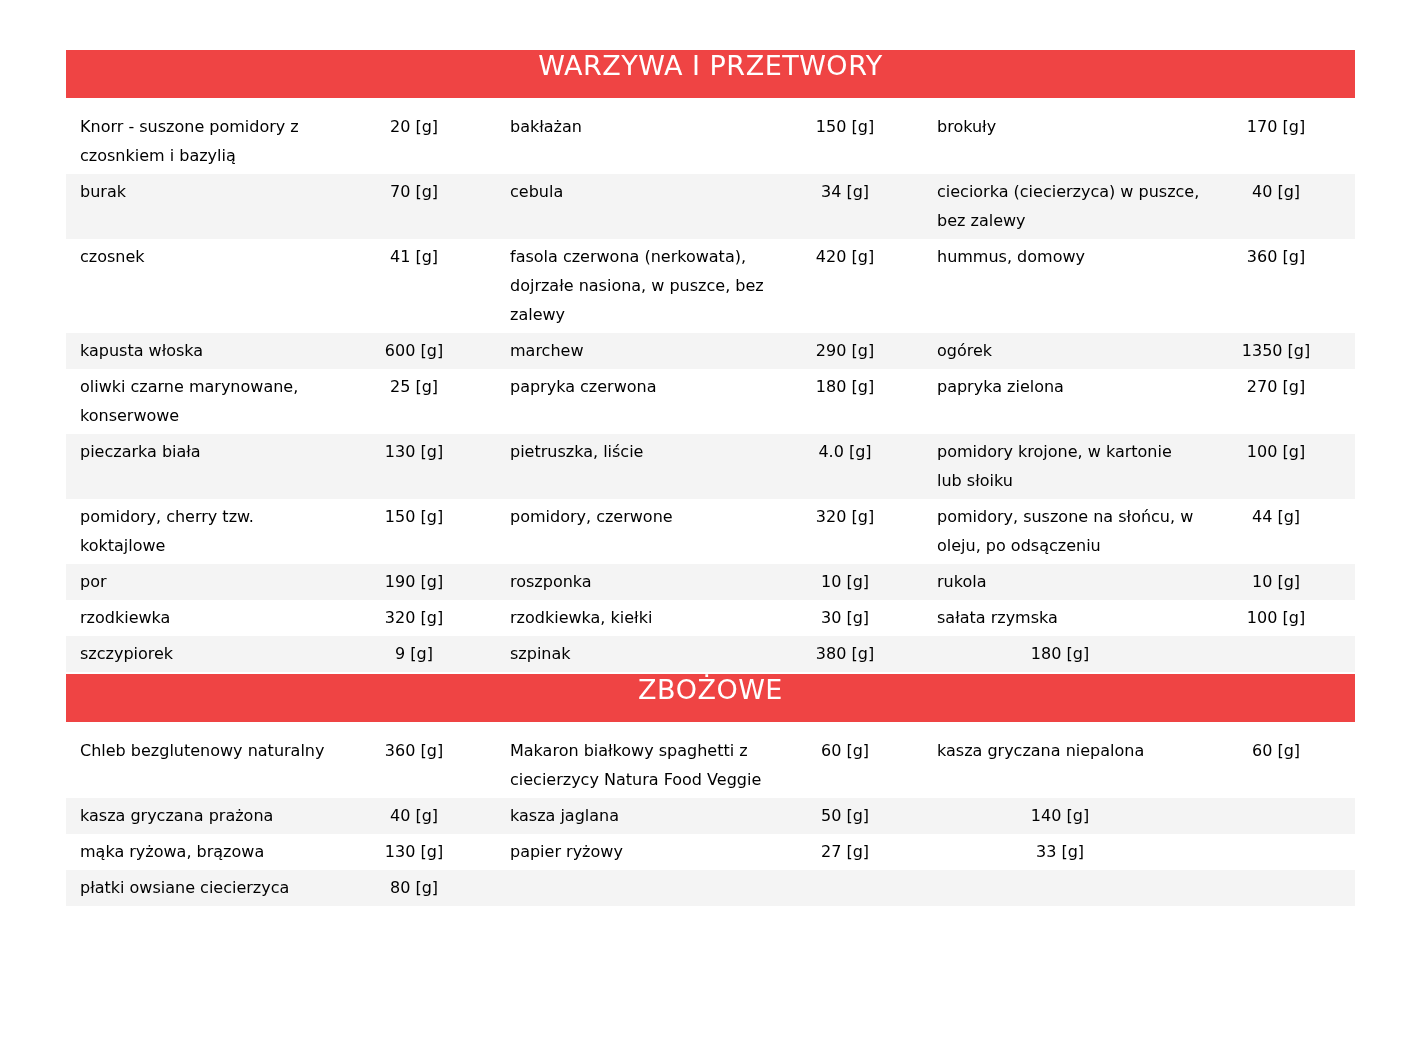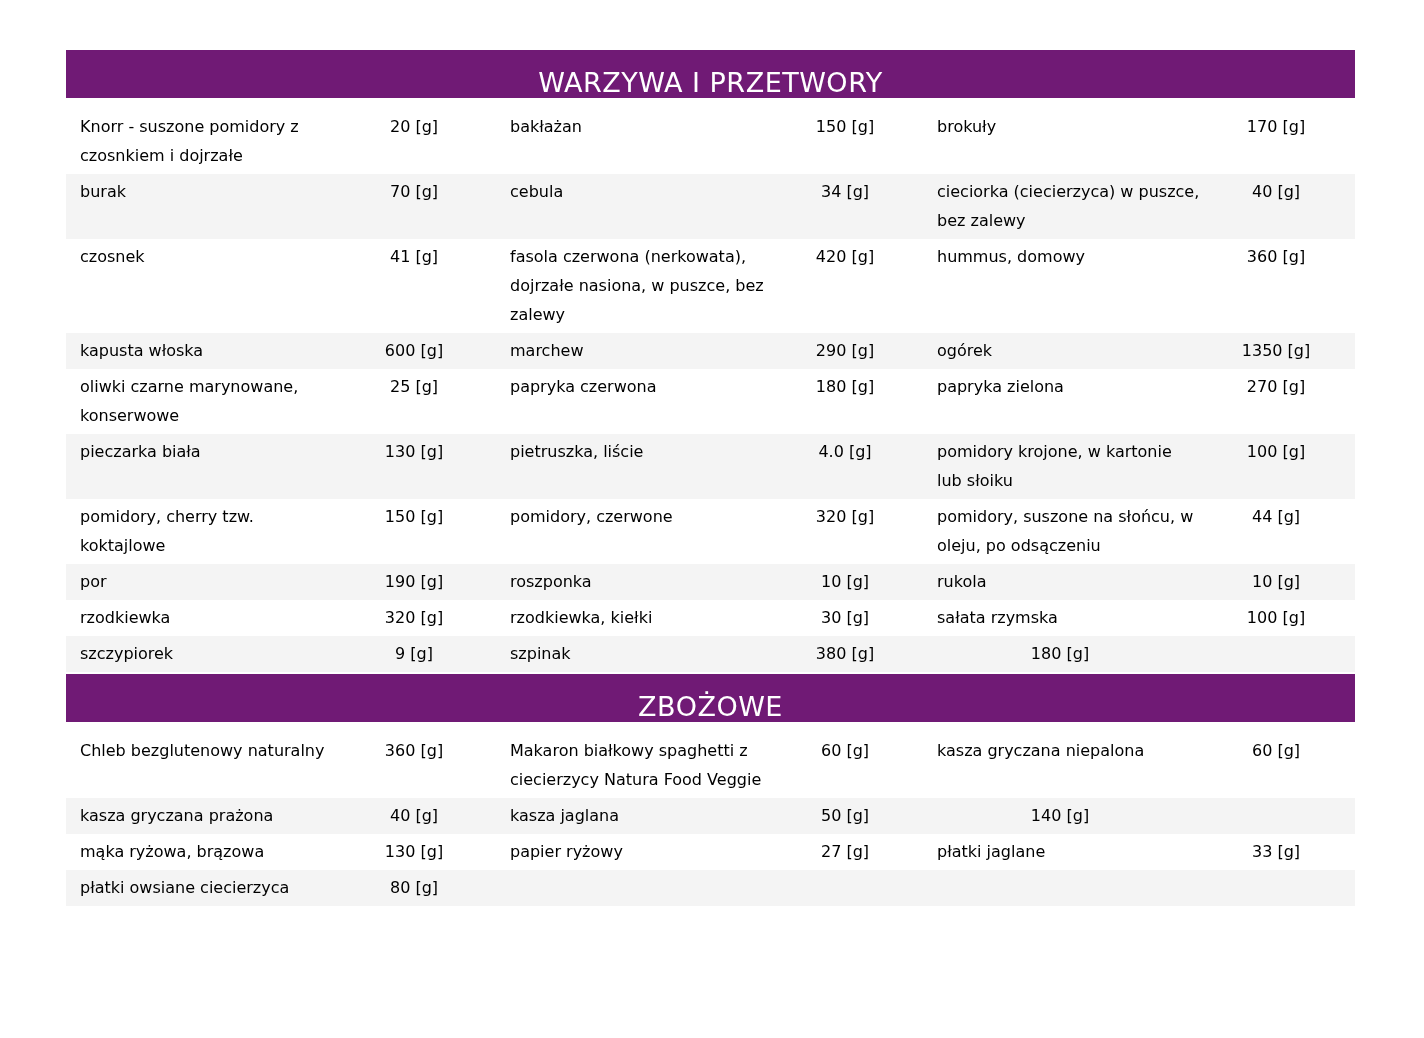--- a/index.html
+++ b/index.html
@@ -19,23 +19,23 @@
     position: absolute;
     left: 66px;
     top: 50px;
     width: 1289px;
   }
   .section + .section {
     margin-top: 2px;
   }
   .section-bar {
     height: 48px;
-    background: #701a75;
+    background: #ef4444;
     display: flex;
-    align-items: flex-end;
+    align-items: flex-start;
     justify-content: center;
   }
   .section-bar .title {
     color: #ffffff;
     font-size: 27px;
     letter-spacing: 0.5px;
   }
   .rows {
     margin-top: 11px;
   }
@@ -66,21 +66,21 @@
 </head>
 <body>
 
 <div class="doc">
     <div class="section">
       <div class="section-bar">
         <span class="title">WARZYWA I PRZETWORY</span>
       </div>
       <div class="rows">
         <div class="row">
-          <div class="cell name">Knorr - suszone pomidory z czosnkiem i dojrzałe</div>
+          <div class="cell name">Knorr - suszone pomidory z czosnkiem i bazylią</div>
           <div class="cell qty">20 [g]</div>
           <div class="cell name">bakłażan</div>
           <div class="cell qty">150 [g]</div>
           <div class="cell name">brokuły</div>
           <div class="cell qty">170 [g]</div>
         </div>
         <div class="row">
           <div class="cell name">burak</div>
           <div class="cell qty">70 [g]</div>
           <div class="cell name">cebula</div>
@@ -171,21 +171,20 @@
           <div class="cell qty">40 [g]</div>
           <div class="cell name">kasza jaglana</div>
           <div class="cell qty">50 [g]</div>
           <div class="cell qty">140 [g]</div>
         </div>
         <div class="row">
           <div class="cell name">mąka ryżowa, brązowa</div>
           <div class="cell qty">130 [g]</div>
           <div class="cell name">papier ryżowy</div>
           <div class="cell qty">27 [g]</div>
-          <div class="cell name">płatki jaglane</div>
           <div class="cell qty">33 [g]</div>
         </div>
         <div class="row">
           <div class="cell name">płatki owsiane ciecierzyca</div>
           <div class="cell qty">80 [g]</div>
           <div class="cell name"></div>
           <div class="cell qty"></div>
           <div class="cell name"></div>
           <div class="cell qty"></div>
         </div>

